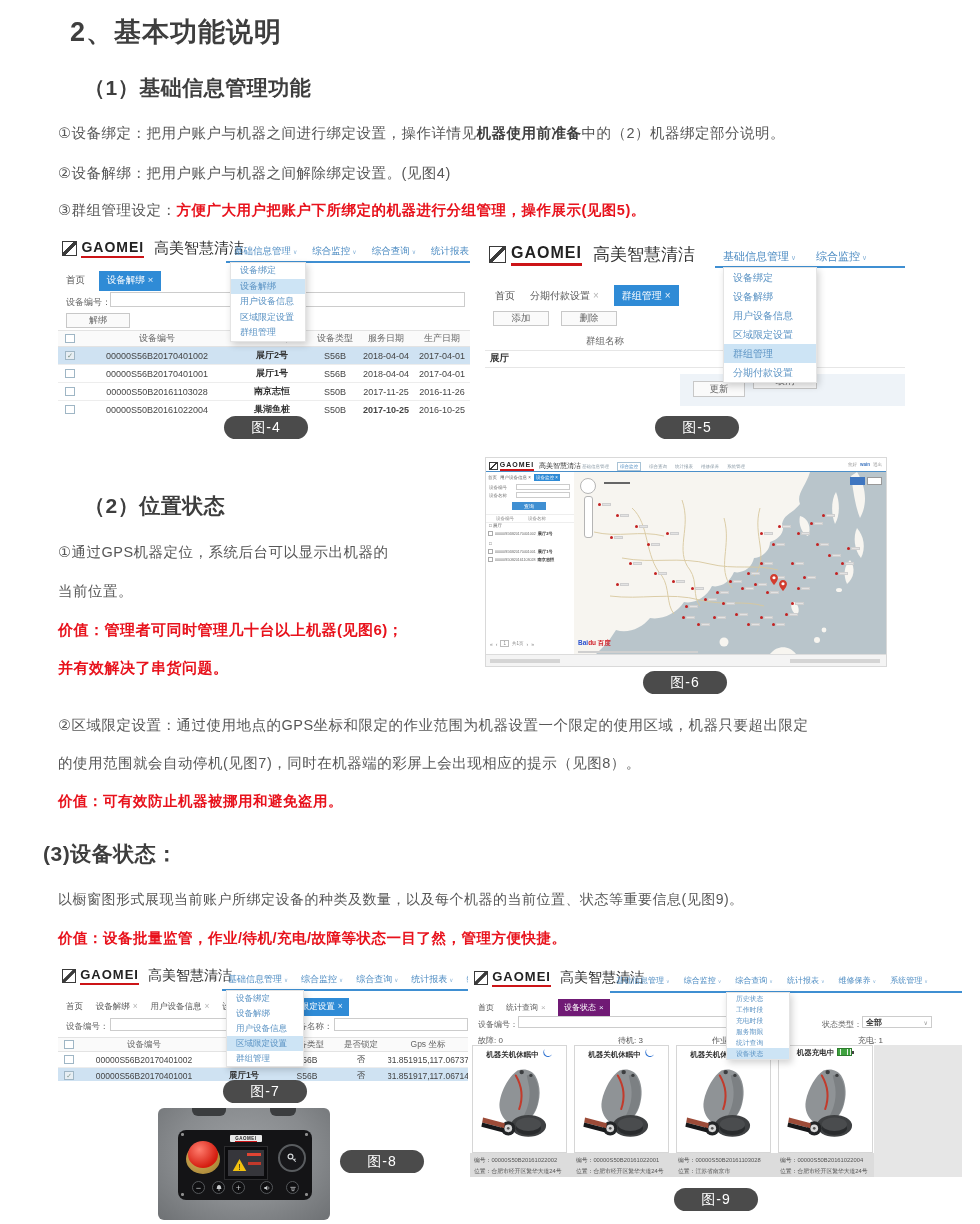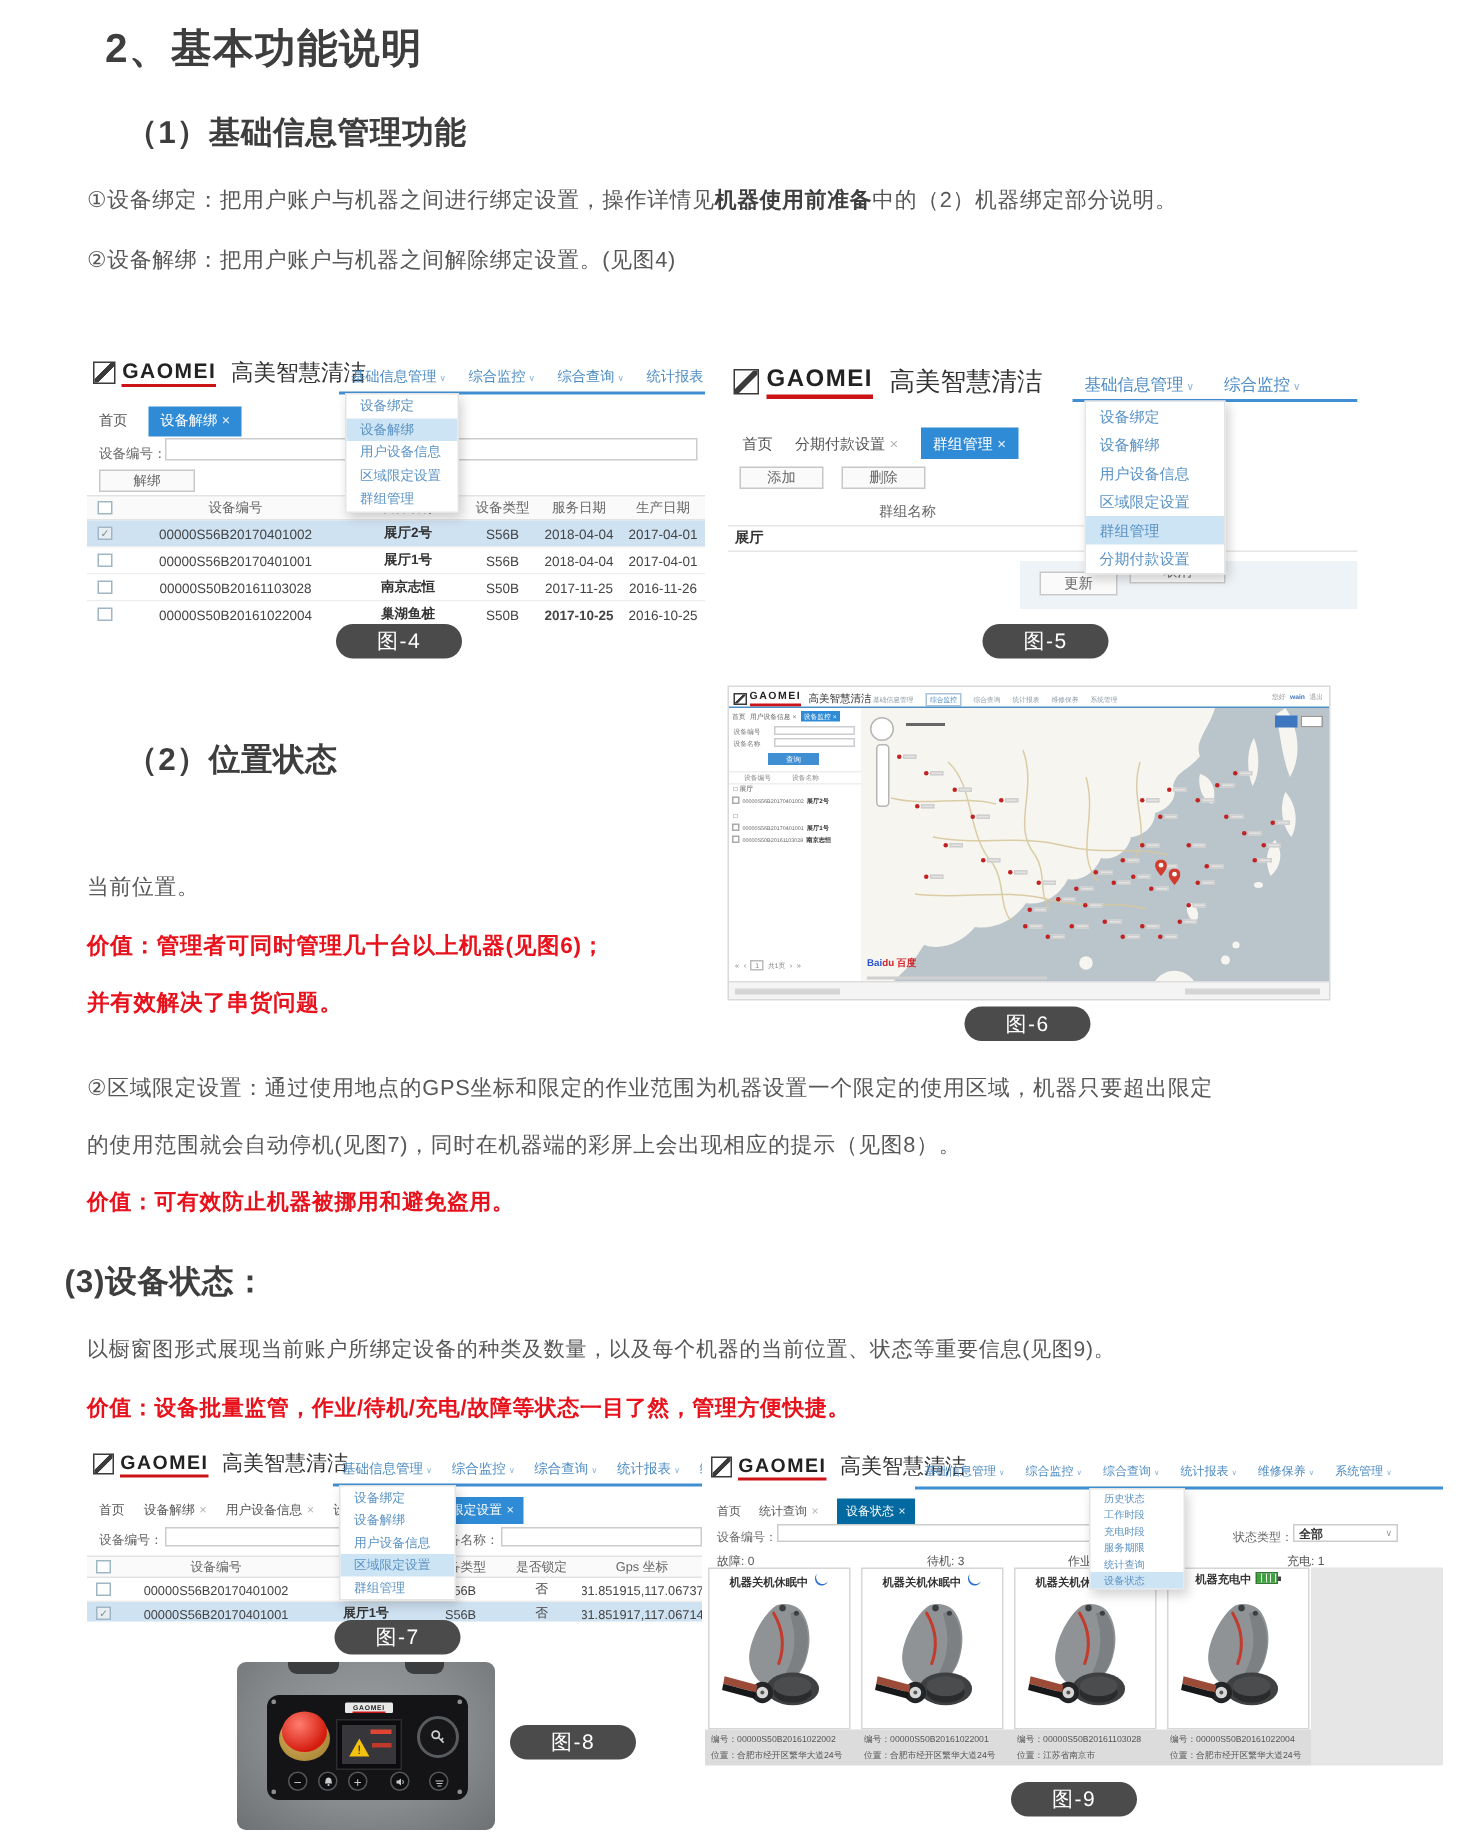--- a/index.html
+++ b/index.html
@@ -30,20 +30,21 @@
 </head>
 <body>
 
 <div class="page">
 
   <div class="h1" style="left:70px;top:14px">2、基本功能说明</div>
   <div class="h2" style="left:84px;top:74px">（1）基础信息管理功能</div>
 
   <div class="para" style="left:58px;top:124px"><span>①设备绑定：把用户账户与机器之间进行绑定设置，操作详情见</span><span class="bold">机器使用前准备</span><span>中的（2）机器绑定部分说明。</span></div>
   <div class="para" style="left:58px;top:164px">②设备解绑：把用户账户与机器之间解除绑定设置。(见图4)</div>
+  <div class="para" style="left:58px;top:201px"><span>③群组管理设定：</span><span class="red">方便广大用户把账户下所绑定的机器进行分组管理，操作展示(见图5)。</span></div>
 
   <div class="shot" id="fig4" style="left:58px;top:233px;width:412px;height:182px">
       <div class="ab flex" style="left: 4px; top: 6px; gap: 4.2px;">
         <span style="width: 13.3px; height: 13.3px; border: 1.5px solid rgb(58, 58, 58); display: inline-block; background: linear-gradient(135deg, transparent 40%, rgb(58, 58, 58) 42%, rgb(58, 58, 58) 58%, transparent 60%);"></span>
         <span style="font-size: 14px; font-weight: bold; color: rgb(34, 34, 34); letter-spacing: 1px; border-bottom: 2.8px solid rgb(204, 20, 23); padding-bottom: 1px;">GAOMEI</span>
         <span style="font-size: 15px; color: rgb(51, 51, 51); margin-left: 5.6px; white-space: nowrap;">高美智慧清洁</span>
       </div>
       <div class="ab flex" style="left: 176px; top: 12px; gap: 15px;">
         <span style="font-size: 9.5px; color: rgb(76, 139, 194); white-space: nowrap;">基础信息管理<span style="font-size: 5.89px; color: rgb(138, 180, 216); margin-left: 2px;">∨</span></span>
         <span style="font-size: 9.5px; color: rgb(76, 139, 194); white-space: nowrap;">综合监控<span style="font-size: 5.89px; color: rgb(138, 180, 216); margin-left: 2px;">∨</span></span>
@@ -147,20 +148,21 @@
         <div class="mi" style="height: 19px; font-size: 10px;">用户设备信息</div>
         <div class="mi" style="height: 19px; font-size: 10px;">区域限定设置</div>
         <div class="mi on" style="height: 19px; font-size: 10px;">群组管理</div>
         <div class="mi" style="height: 19px; font-size: 10px;">分期付款设置</div>
       </div>
     </div>
   <div class="pill" style="left:224px;top:416px">图-4</div>
   <div class="pill" style="left:655px;top:416px">图-5</div>
 
   <div class="h2" style="left:84px;top:492px">（2）位置状态</div>
+  <div class="para" style="left:58px;top:543px">①通过GPS机器定位，系统后台可以显示出机器的</div>
   <div class="para" style="left:58px;top:582px">当前位置。</div>
   <div class="para red" style="left:58px;top:621px;font-size:15px">价值：管理者可同时管理几十台以上机器(见图6)；</div>
   <div class="para red" style="left:58px;top:659px;font-size:15px">并有效解决了串货问题。</div>
 
   <div class="shot" id="fig6" style="left:485px;top:457px;width:400px;height:208px;border:1px solid #d9d9d9">
       <div class="ab flex" style="left: 3px; top: 3px; gap: 2.1px;">
         <span style="width: 6.65px; height: 6.65px; border: 1.5px solid rgb(58, 58, 58); display: inline-block; background: linear-gradient(135deg, transparent 40%, rgb(58, 58, 58) 42%, rgb(58, 58, 58) 58%, transparent 60%);"></span>
         <span style="font-size: 7px; font-weight: bold; color: rgb(34, 34, 34); letter-spacing: 1px; border-bottom: 2px solid rgb(204, 20, 23); padding-bottom: 1px;">GAOMEI</span>
         <span style="font-size: 7px; color: rgb(51, 51, 51); margin-left: 2.8px; white-space: nowrap;">高美智慧清洁</span>
       </div>
@@ -393,21 +395,21 @@
         <span style="font-size: 8px; color: rgb(76, 139, 194); white-space: nowrap;">综合监控<span style="font-size: 4.96px; color: rgb(138, 180, 216); margin-left: 2px;">∨</span></span>
         <span style="font-size: 8px; color: rgb(76, 139, 194); white-space: nowrap;">综合查询<span style="font-size: 4.96px; color: rgb(138, 180, 216); margin-left: 2px;">∨</span></span>
         <span style="font-size: 8px; color: rgb(76, 139, 194); white-space: nowrap;">统计报表<span style="font-size: 4.96px; color: rgb(138, 180, 216); margin-left: 2px;">∨</span></span>
         <span style="font-size: 8px; color: rgb(76, 139, 194); white-space: nowrap;">维修保养<span style="font-size: 4.96px; color: rgb(138, 180, 216); margin-left: 2px;">∨</span></span>
         <span style="font-size: 8px; color: rgb(76, 139, 194); white-space: nowrap;">系统管理<span style="font-size: 4.96px; color: rgb(138, 180, 216); margin-left: 2px;">∨</span></span>
       </div>
       <div class="ab" style="left: 140px; top: 28px; width: 352px; height: 2px; background: rgb(63, 143, 210);"></div>
       <div class="ab flex" style="left: 8px; top: 36px; gap: 12px;">
         <span style="font-size: 8px; color: rgb(85, 85, 85);">首页</span>
         <span style="font-size: 8px; color: rgb(85, 85, 85); white-space: nowrap;">统计查询<span style="color: rgb(181, 181, 181); margin-left: 3px; font-size: 8px;">×</span></span>
-        <span style="font-size: 8px; background: #0369a1; color: rgb(255, 255, 255); padding: 2.8px 6.4px; white-space: nowrap;">设备状态<span style="color: rgb(232, 242, 251); margin-left: 3px; font-size: 8px;">×</span></span>
+        <span style="font-size: 8px; background: #701a75; color: rgb(255, 255, 255); padding: 2.8px 6.4px; white-space: nowrap;">设备状态<span style="color: rgb(232, 242, 251); margin-left: 3px; font-size: 8px;">×</span></span>
       </div>
       <div class="ab" style="left: 8px; top: 56px; font-size: 8px; color: rgb(102, 102, 102);">设备编号：</div>
       <div class="inp" style="left: 48px; top: 53px; width: 262px; height: 12px;"></div>
       <div class="ab" style="left: 352px; top: 56px; font-size: 8px; color: rgb(102, 102, 102);">状态类型：</div>
       <div class="inp" style="left: 392px; top: 53px; width: 70px; height: 12px; display: flex; align-items: center; justify-content: space-between; padding: 0px 3px;">
         <span style="font-size: 8px; color: rgb(51, 51, 51); font-weight: bold;">全部</span>
         <span style="font-size: 6px; color: rgb(153, 153, 153);">∨</span>
       </div>
       <div class="ab" style="left: 8px; top: 72px; font-size: 8px; color: rgb(85, 85, 85);">故障: 0</div>
       <div class="ab" style="left: 148px; top: 72px; font-size: 8px; color: rgb(85, 85, 85);">待机: 3</div>

